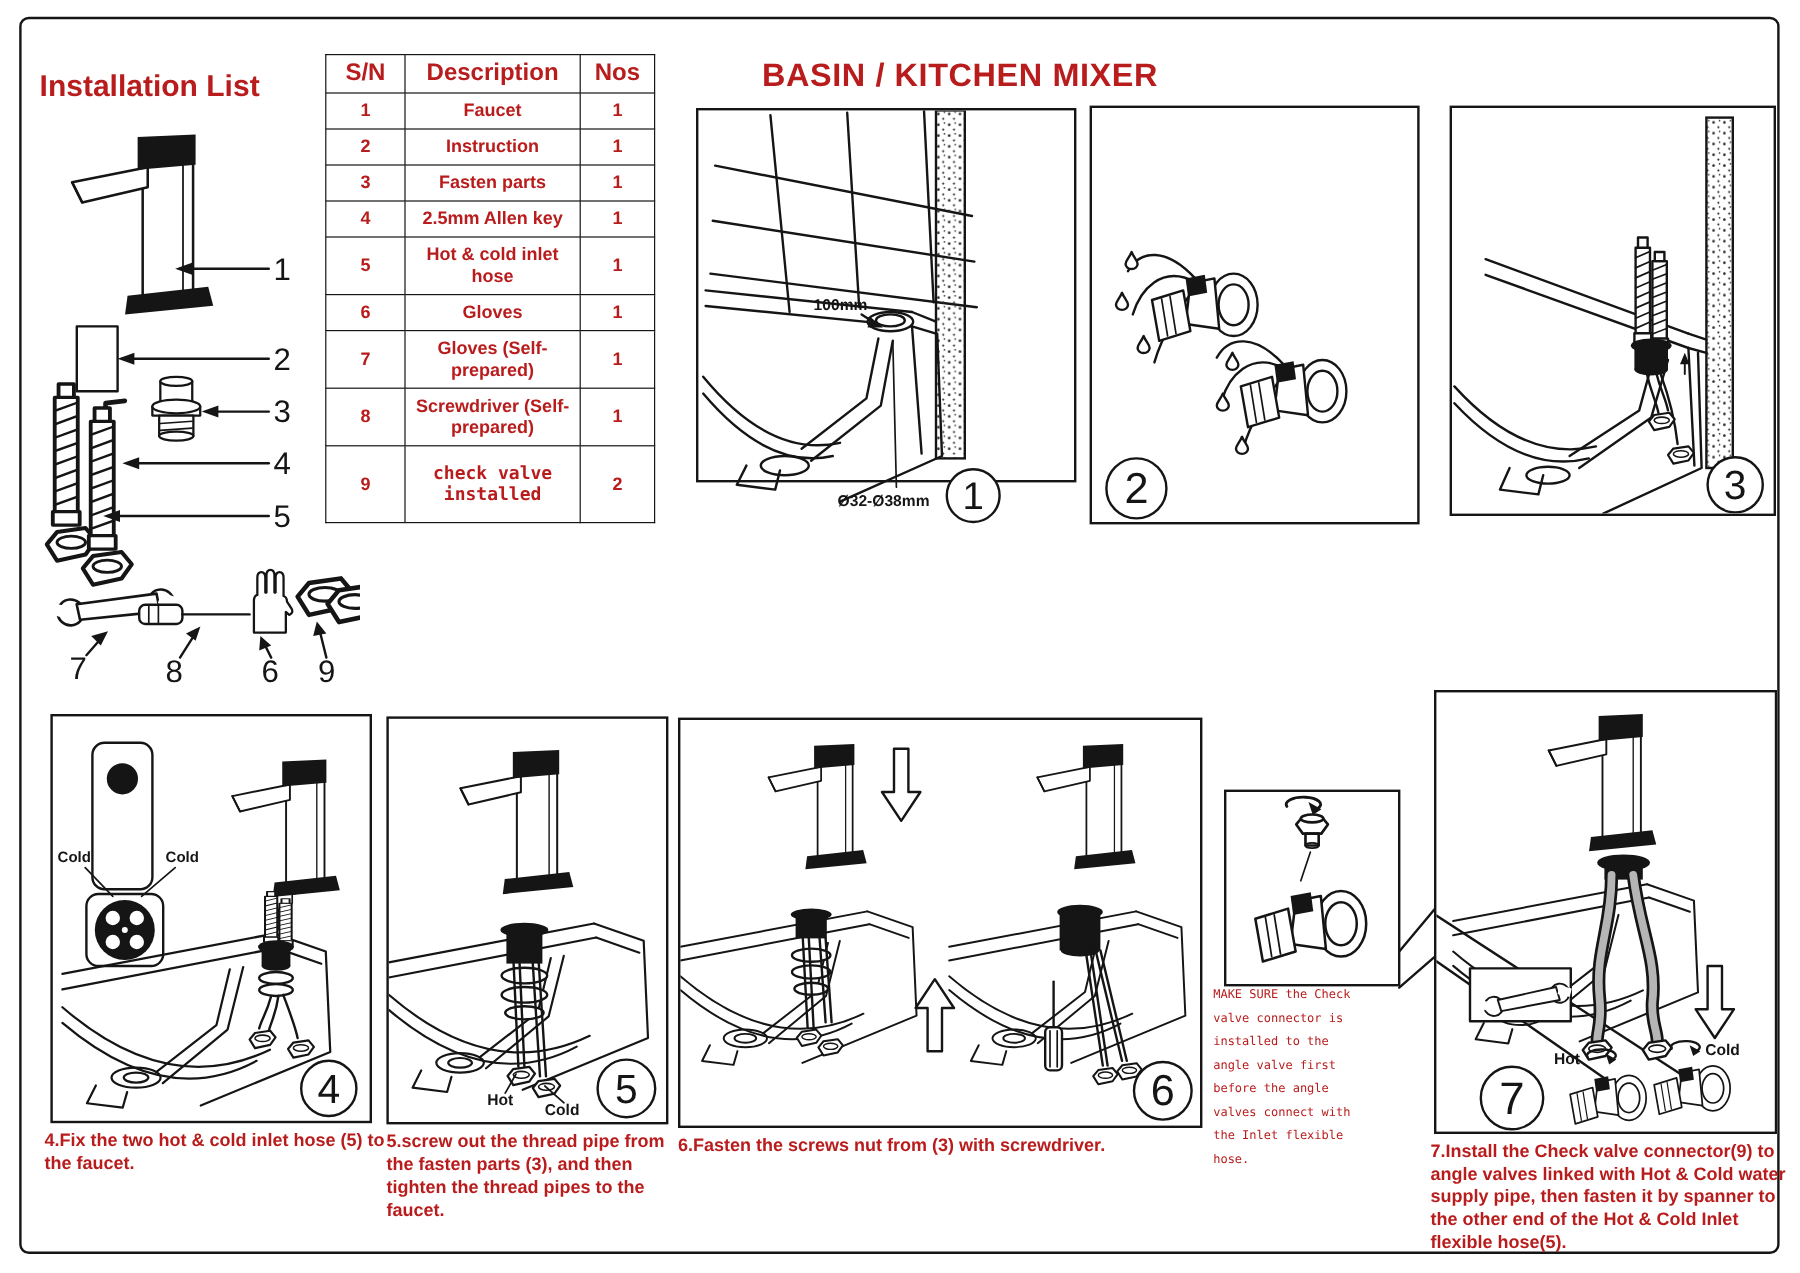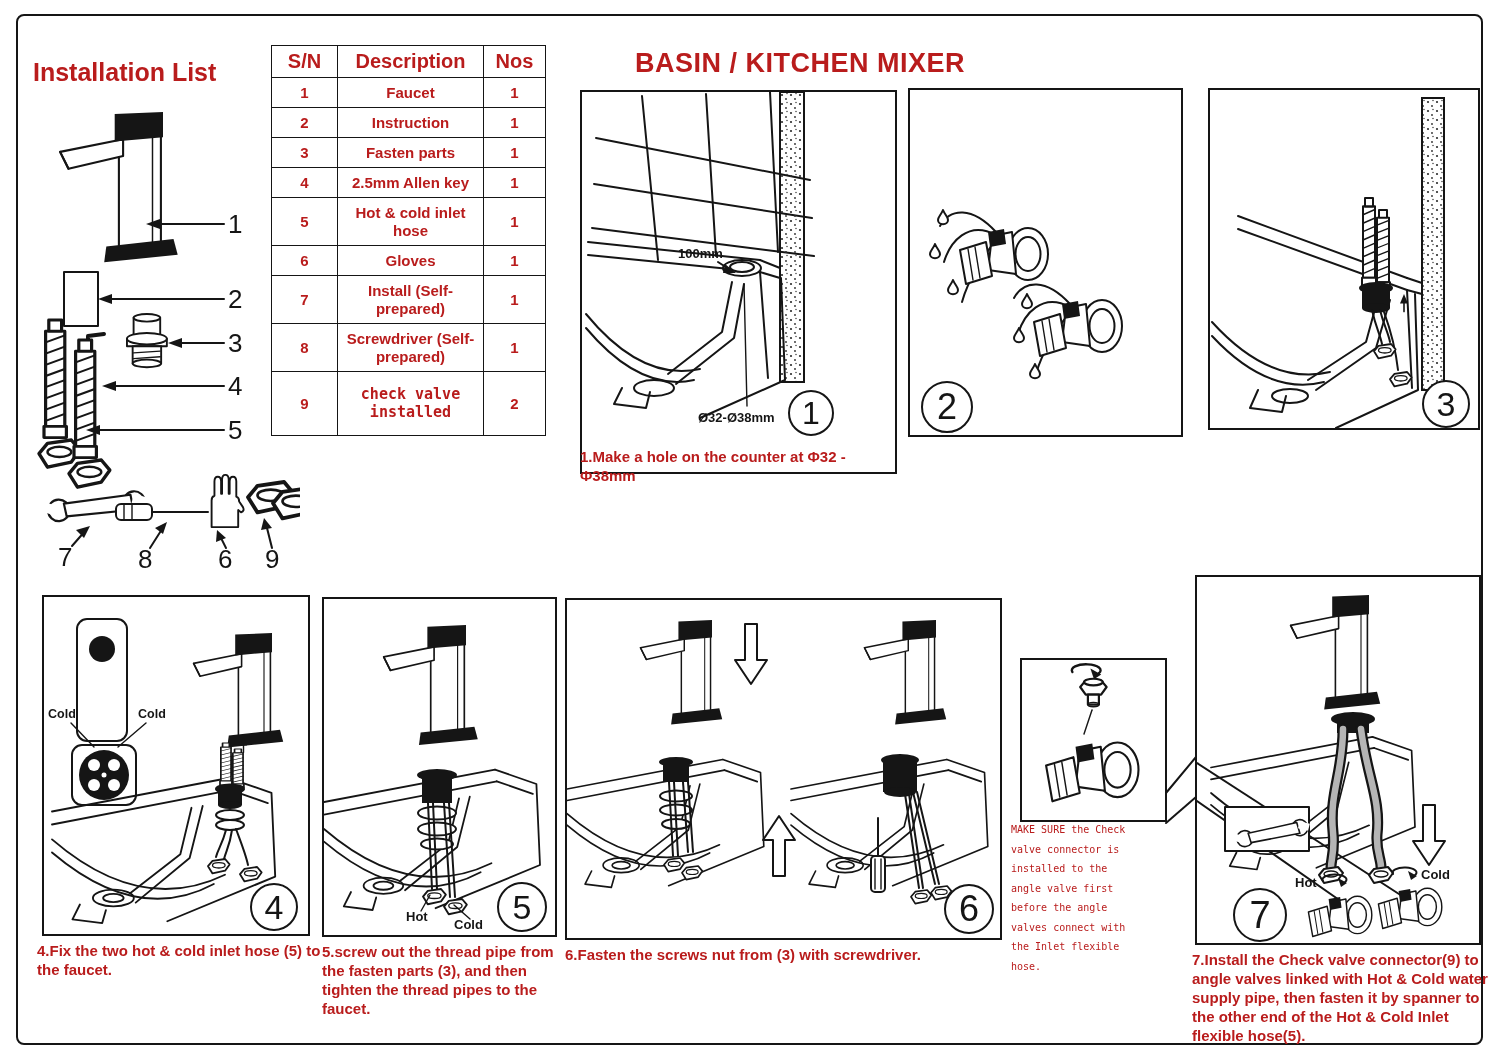--- a/index.html
+++ b/index.html
@@ -242,37 +242,37 @@
       <td>Hot &amp; cold inlet hose</td>
       <td>1</td>
         </tr>
     <tr style="height:30px">
       <td>6</td>
       <td>Gloves</td>
       <td>1</td>
         </tr>
     <tr style="height:48px">
       <td>7</td>
-      <td>Install (Self-prepared)</td>
+      <td>Gloves (Self-prepared)</td>
       <td>1</td>
         </tr>
     <tr style="height:48px">
       <td>8</td>
       <td>Screwdriver (Self-prepared)</td>
       <td>1</td>
         </tr>
     <tr style="height:64px">
       <td>9</td>
       <td class="mono">check valve installed</td>
       <td>2</td>
         </tr>
   </tbody>
     </table>
 
-  <div class="panel" style="left:580px;top:90px;width:317px;height:384px">
+  <div class="panel" style="left:580px;top:90px;width:317px;height:312px">
     <svg width="313" height="348" viewBox="0 0 313 348">
       <g>
         <path class="ln" d="M60,4 L76,168 M124,2 L134,164 M188,0 L196,160"></path>
         <path class="ln" d="M14,46 L228,88 M12,92 L230,126 M10,136 L232,164"></path>
       </g>
       <rect class="sp" x="198" y="0" width="24" height="290"></rect>
       <g>
         <line class="ln" x1="6" y1="150" x2="178" y2="168"></line>
         <line class="ln" x1="6" y1="163" x2="178" y2="180"></line>
         <line class="ln" x1="178" y1="168" x2="198" y2="176"></line>
@@ -298,22 +298,20 @@
       <g>
         <line class="lt" x1="165" y1="314" x2="162" y2="192"></line>
         <text class="lb" x="116" y="330">Ø32-Ø38mm</text>
       </g>
       <g>
         <circle class="st" cx="229" cy="321" r="22" stroke-width="2.5"></circle>
         <text class="cnum" x="229" y="332" font-size="32">1</text>
       </g>
     </svg>
   </div>
-  <div class="caption" style="left:580px;top:448px;width:310px">1.Make a hole on the counter at Φ32 -
-Φ38mm</div>
 
   <div class="panel" style="left:908px;top:88px;width:275px;height:349px">
     <svg width="271" height="345" viewBox="0 0 271 345">
       <g>
         <path class="ln" d="M86,142 C62,116 40,118 30,136" stroke-width="2.6"></path>
         <path class="ln" d="M86,145 C58,130 40,152 34,172" stroke-width="2.6"></path>
         <path class="ln" d="M88,148 C74,164 58,190 52,212" stroke-width="2.6"></path>
         <use href="#sy-valve" transform="translate(48,128)"></use>
       </g>
       <g>

